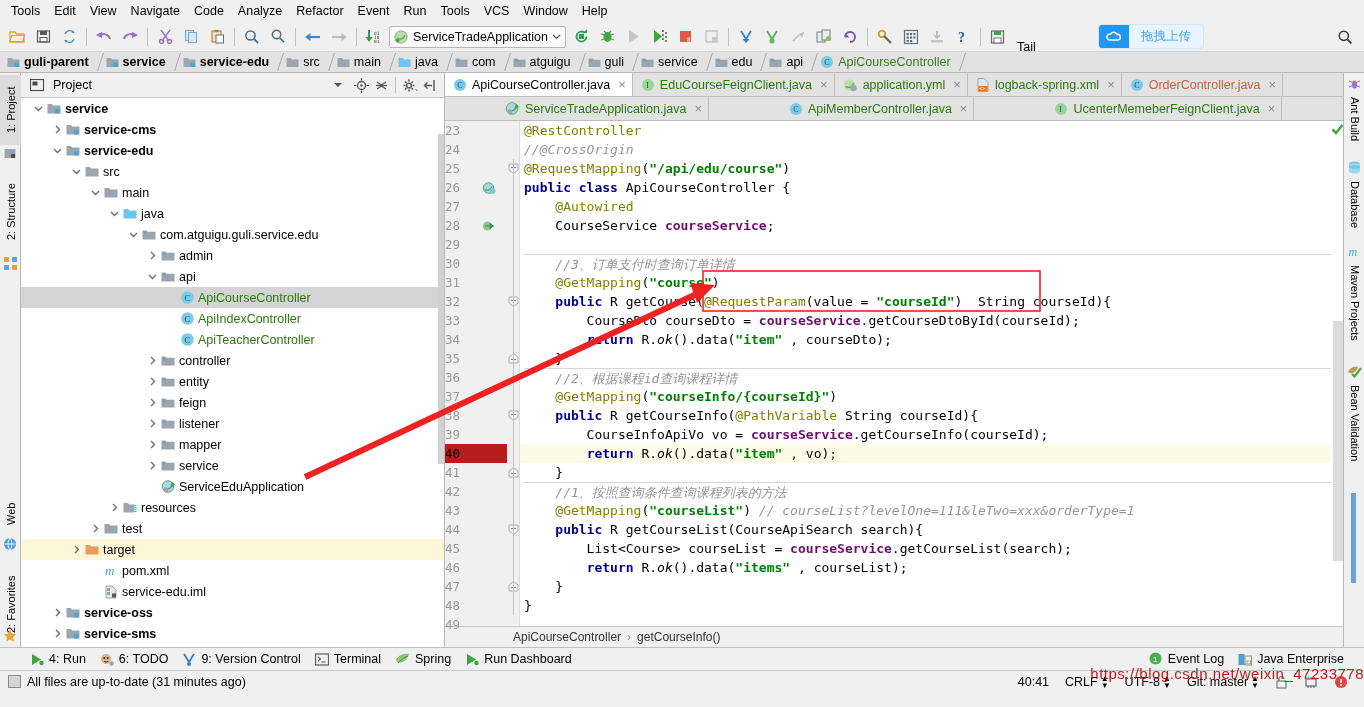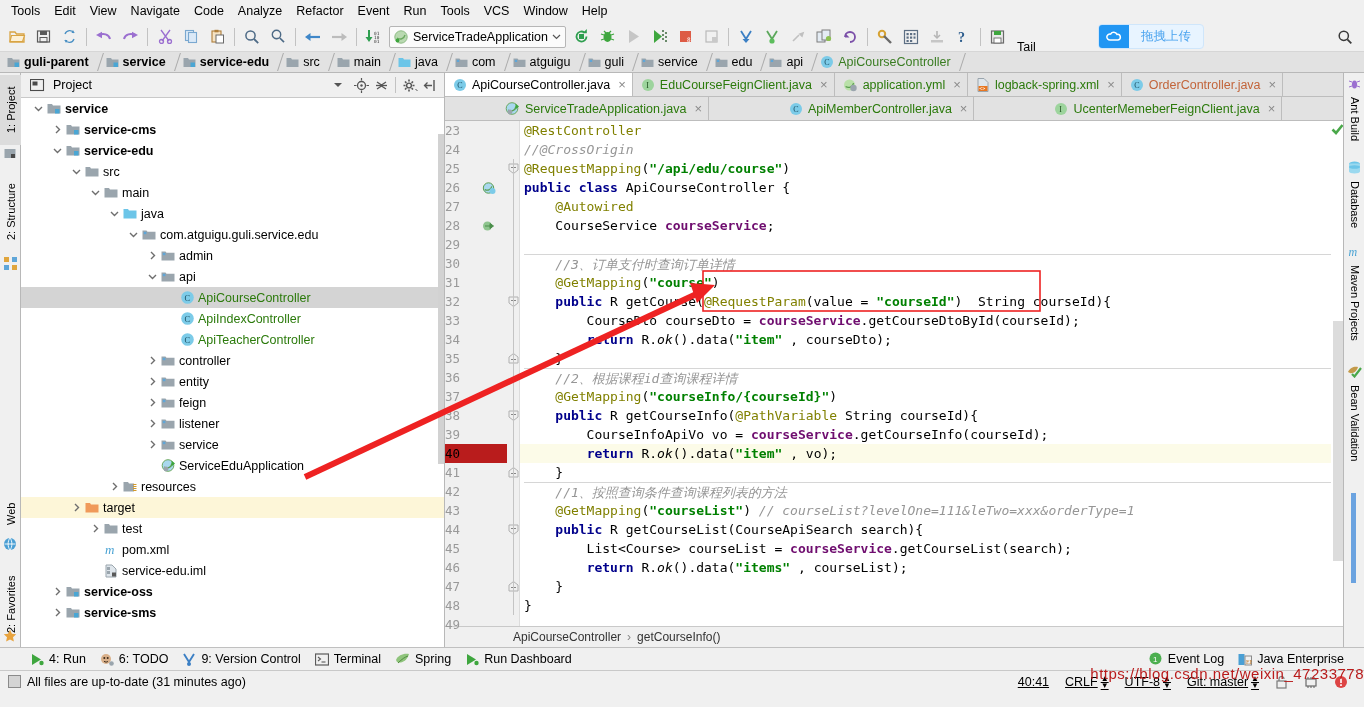--- a/index.html
+++ b/index.html
@@ -186,21 +186,21 @@
   }
   .twitem { display: flex; align-items: flex-end; font-size: 12.5px; padding: 0 12px 0 2px; }
   .twitem .tw-ico { margin-right: 5px; display: flex; }
   .twright { margin-left: auto; display: flex; align-items: center; padding-right: 8px; }
 
   .statusbar {
     height: 22px; background: #f0f0f0; display: flex; align-items: center;
     border-top: 1px solid #c9c9c9; padding-left: 8px; font-size: 12.5px; position: relative;
   }
   .sb-left { display: flex; align-items: center; }
-  .sb-right { margin-left: auto; display: flex; align-items: flex-start; padding-right: 8px; text-decoration: underline; }
+  .sb-right { margin-left: auto; display: flex; align-items: flex-start; padding-right: 8px; }
   .sb-cell { padding: 0 8px; display: flex; align-items: center; }
   .arrows { font-size: 8px; line-height: 7px; margin-left: 3px; display:flex; flex-direction: column; }
 
   .watermark {
     position: absolute; right: 0; top: -6px; color: #b91c1c; font-size: 15px;
     letter-spacing: 0.5px; pointer-events: none; white-space: nowrap;
   }
 
   
   .annot-svg { position: absolute; left: 0; top: 0; width: 1364px; height: 707px; pointer-events: none; z-index: 50; }
@@ -918,20 +918,35 @@
               <svg width="9" height="9" viewBox="0 0 9 9">
                 <path d="M3 1l3.5 3.5L3 8" fill="none" stroke="#6e6e6e" stroke-width="1.4"></path>
               </svg>
             </span>
             <span class="ticon">
               <svg width="14" height="13" viewBox="0 0 14 13">
                 <path d="M0.5 2.5h4l1 1.3H13.5V11.5H0.5z" fill="#9aa5ad"></path>
                 <rect x="1.8" y="3.8" width="2.6" height="2.4" fill="#5fa6d8"></rect>
               </svg>
             </span>
+            <span class="tlabel">mapper</span>
+          </div>
+          <div class="trow">
+            <span style="width:124px;flex:none;"></span>
+            <span class="tarrow">
+              <svg width="9" height="9" viewBox="0 0 9 9">
+                <path d="M3 1l3.5 3.5L3 8" fill="none" stroke="#6e6e6e" stroke-width="1.4"></path>
+              </svg>
+            </span>
+            <span class="ticon">
+              <svg width="14" height="13" viewBox="0 0 14 13">
+                <path d="M0.5 2.5h4l1 1.3H13.5V11.5H0.5z" fill="#9aa5ad"></path>
+                <rect x="1.8" y="3.8" width="2.6" height="2.4" fill="#5fa6d8"></rect>
+              </svg>
+            </span>
             <span class="tlabel">service</span>
           </div>
           <div class="trow">
             <span style="width:124px;flex:none;"></span>
             <span class="tarrow"></span>
             <span class="ticon">
               <svg width="15" height="15" viewBox="0 0 15 15">
                 <circle cx="7" cy="7.5" r="5.8" fill="#a9d8ee" stroke="#6aa85f" stroke-width="1"></circle>
                 <path d="M3 9c3 2 7 1 8-3.5" fill="none" stroke="#5a9e4f" stroke-width="1.3"></path>
                 <path d="M10.5 2.5l3.5 3-3.5 3z" fill="#3ea63e"></path>
@@ -950,47 +965,47 @@
             <span class="ticon">
               <svg width="14" height="13" viewBox="0 0 14 13">
                 <path d="M0.5 2h4.5l1 1.5H11V11.5H0.5z" fill="#9aa5ad"></path>
                 <g stroke="#d49a2a" stroke-width="1">
                   <path d="M10 4.5h3.5M10 6.5h3.5M10 8.5h3.5M10 10.5h3.5"></path>
                 </g>
               </svg>
             </span>
             <span class="tlabel">resources</span>
           </div>
+          <div class="trow">
+            <span style="width:67px;flex:none;"></span>
+            <span class="tarrow">
+              <svg width="9" height="9" viewBox="0 0 9 9">
+                <path d="M3 1l3.5 3.5L3 8" fill="none" stroke="#6e6e6e" stroke-width="1.4"></path>
+              </svg>
+            </span>
+            <span class="ticon">
+              <svg width="14" height="13" viewBox="0 0 14 13">
+                <path d="M0.5 2h4.5l1 1.5H13.5V11.5H0.5z" fill="#9aa5ad"></path>
+              </svg>
+            </span>
+            <span class="tlabel">test</span>
+          </div>
           <div class="trow hl">
             <span style="width:48px;flex:none;"></span>
             <span class="tarrow">
               <svg width="9" height="9" viewBox="0 0 9 9">
                 <path d="M3 1l3.5 3.5L3 8" fill="none" stroke="#6e6e6e" stroke-width="1.4"></path>
               </svg>
             </span>
             <span class="ticon">
               <svg width="14" height="13" viewBox="0 0 14 13">
                 <path d="M0.5 2h4.5l1 1.5H13.5V11.5H0.5z" fill="#f09a5a"></path>
               </svg>
             </span>
             <span class="tlabel">target</span>
-          </div>
-          <div class="trow">
-            <span style="width:67px;flex:none;"></span>
-            <span class="tarrow">
-              <svg width="9" height="9" viewBox="0 0 9 9">
-                <path d="M3 1l3.5 3.5L3 8" fill="none" stroke="#6e6e6e" stroke-width="1.4"></path>
-              </svg>
-            </span>
-            <span class="ticon">
-              <svg width="14" height="13" viewBox="0 0 14 13">
-                <path d="M0.5 2h4.5l1 1.5H13.5V11.5H0.5z" fill="#9aa5ad"></path>
-              </svg>
-            </span>
-            <span class="tlabel">test</span>
           </div>
           <div class="trow">
             <span style="width:67px;flex:none;"></span>
             <span class="tarrow"></span>
             <span class="ticon">
               <svg width="15" height="15" viewBox="0 0 15 15">
                 <text x="1" y="12" font-size="13" fill="#4aa3d4" font-family="serif" font-style="italic">m</text>
               </svg>
             </span>
             <span class="tlabel">pom.xml</span>

